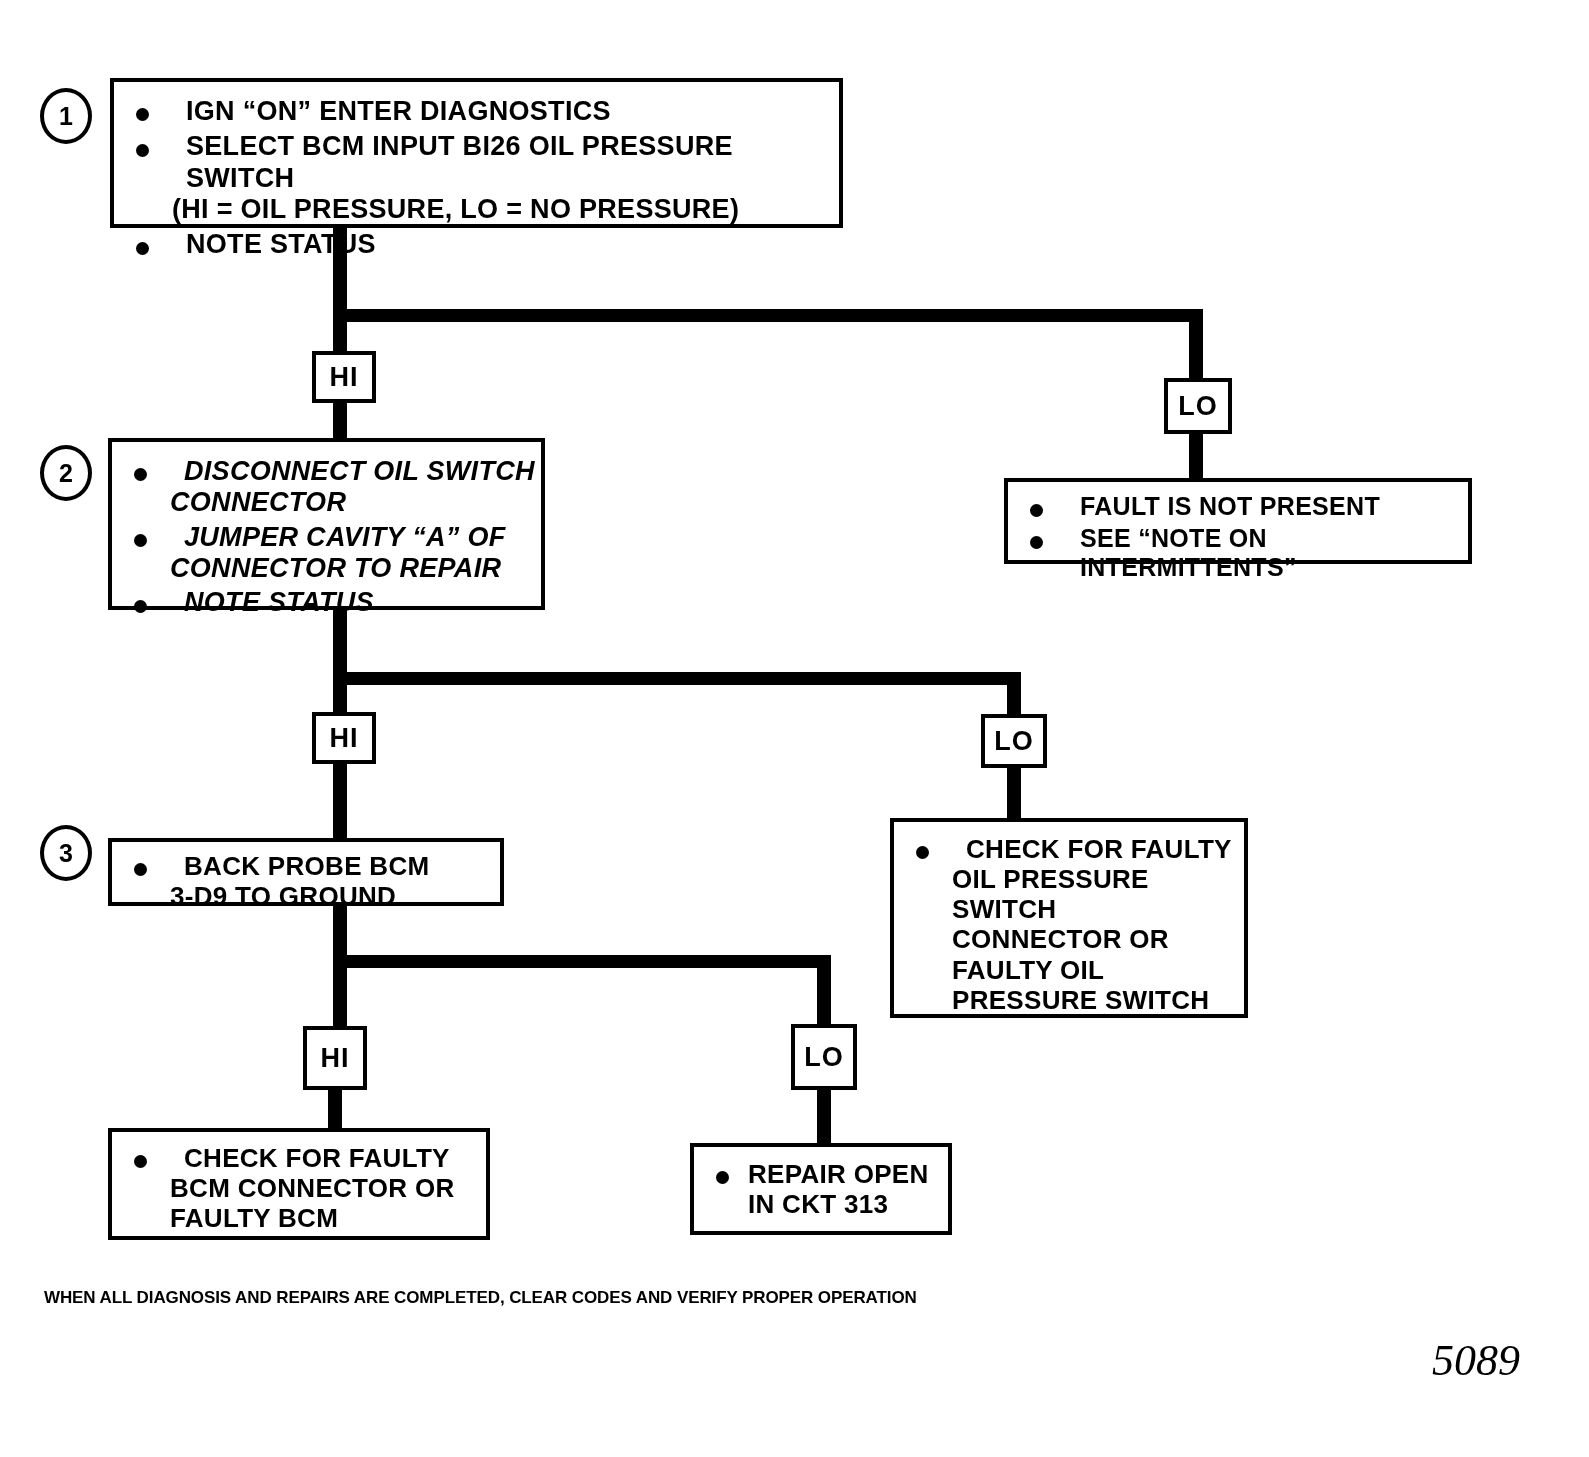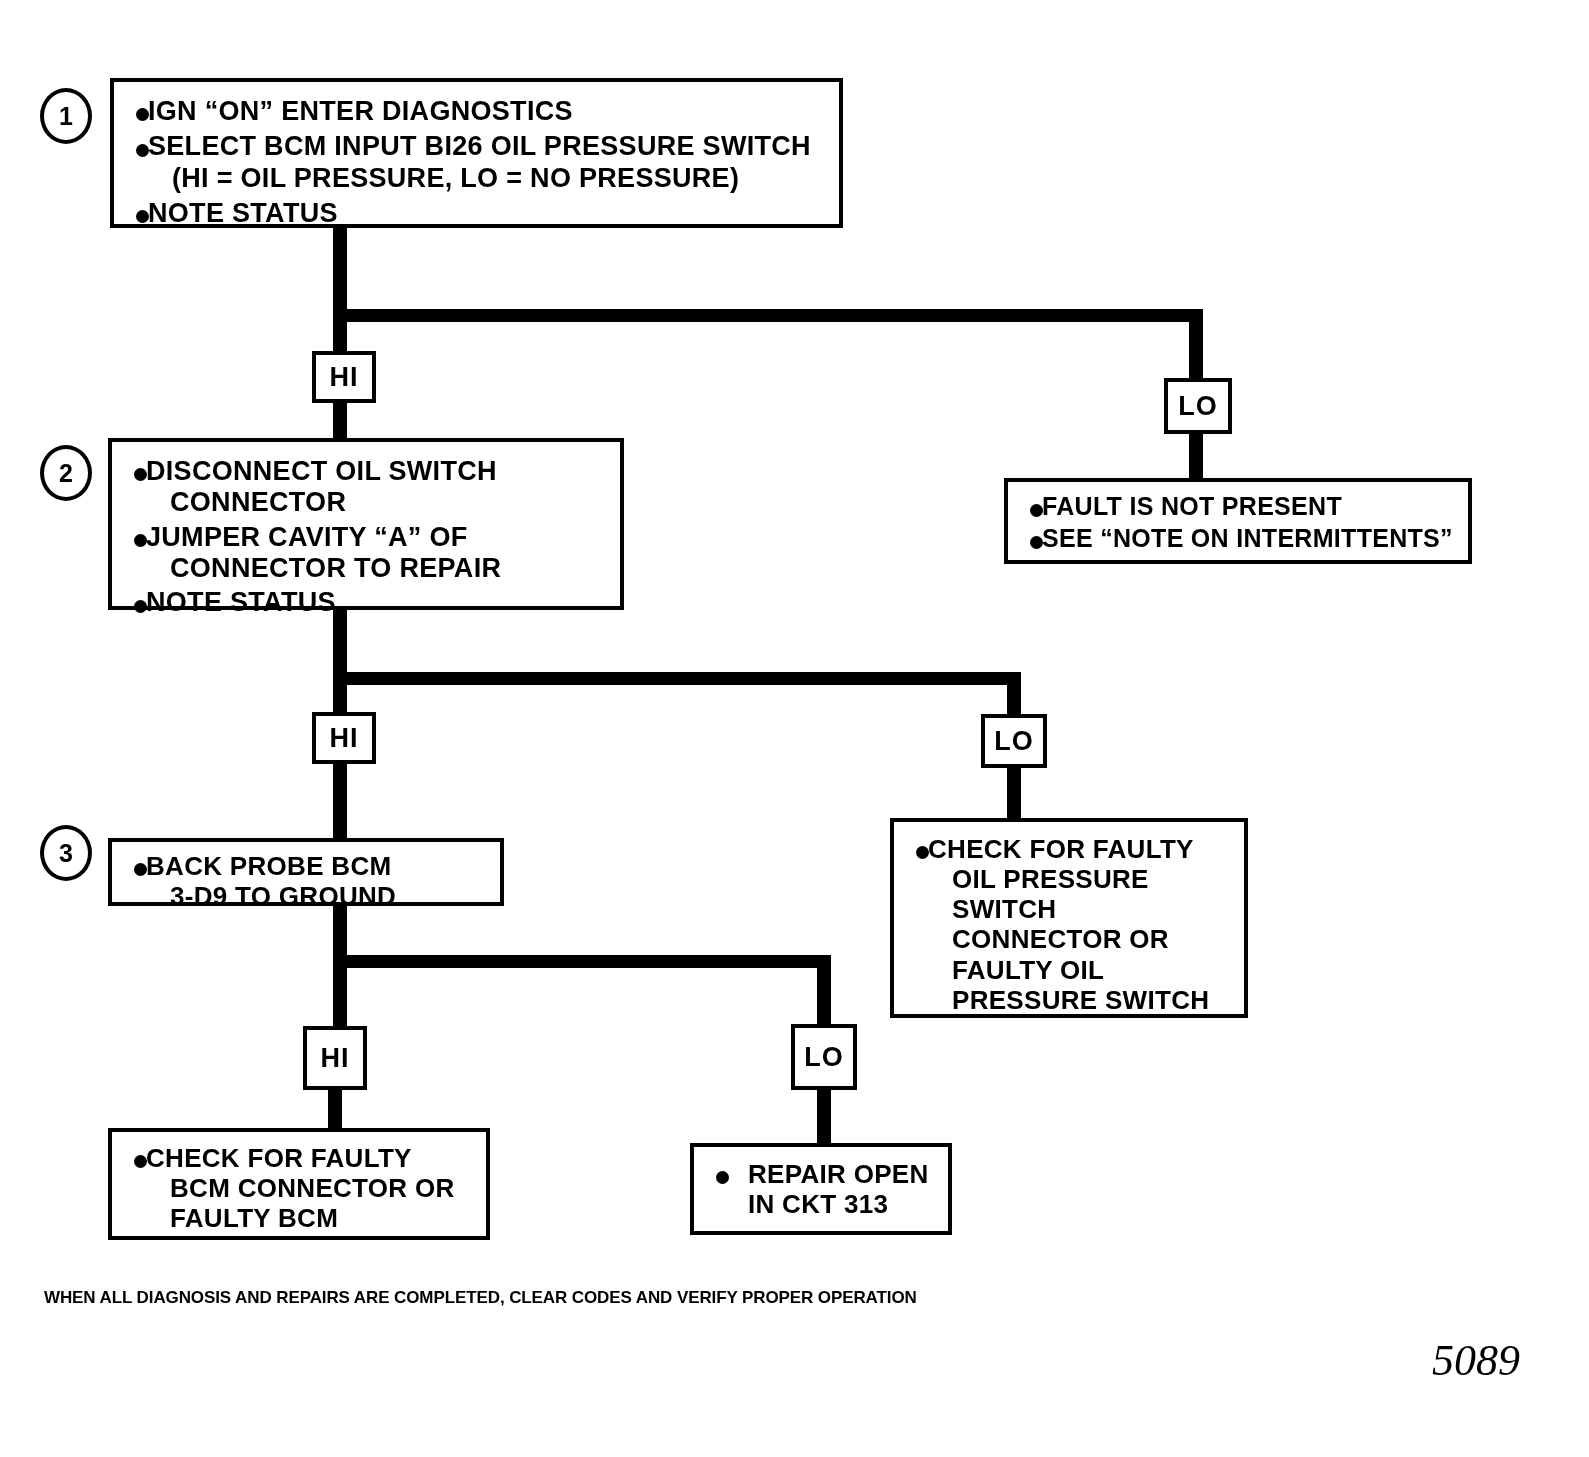--- a/index.html
+++ b/index.html
@@ -24,21 +24,21 @@
     box-sizing: border-box;
     z-index: 3;
   }
   .box ul {
     list-style: none;
     margin: 0;
     padding: 0;
   }
   .box li {
     position: relative;
-    padding-left: 34px;
+    padding-left: 72px;
     font-weight: bold;
     letter-spacing: 0.3px;
     color: #000;
     line-height: 1.16;
   }
   .box li.bulleted::before {
     content: "";
     position: absolute;
     left: 22px;
     top: 0.46em;
@@ -147,21 +147,21 @@
     <ul style="font-size:25px;">
       <li class="bulleted">FAULT IS NOT PRESENT</li>
       <li class="bulleted" style="margin-top:3px;">SEE “NOTE ON INTERMITTENTS”</li>
     </ul>
   </div>
 
   <div class="step-circle" style="left:40px; top:445px;">
     <span>2</span>
   </div>
 
-  <div class="box" style="left:108px; top:438px; width:516px; height:172px; padding:14px 0 0 0;">
+  <div class="box" style="left:108px; top:438px; width:437px; height:172px; padding:14px 0 0 0;font-style:italic;">
     <ul style="font-size:27px;">
       <li class="bulleted">DISCONNECT OIL SWITCH</li>
       <li class="cont">CONNECTOR</li>
       <li class="bulleted" style="margin-top:3px;">JUMPER CAVITY “A” OF</li>
       <li class="cont">CONNECTOR TO REPAIR</li>
       <li class="bulleted" style="margin-top:3px;">NOTE STATUS</li>
     </ul>
   </div>
 
   <div class="vline" style="left:333px; top:608px; width:14px; height:80px;"></div>

